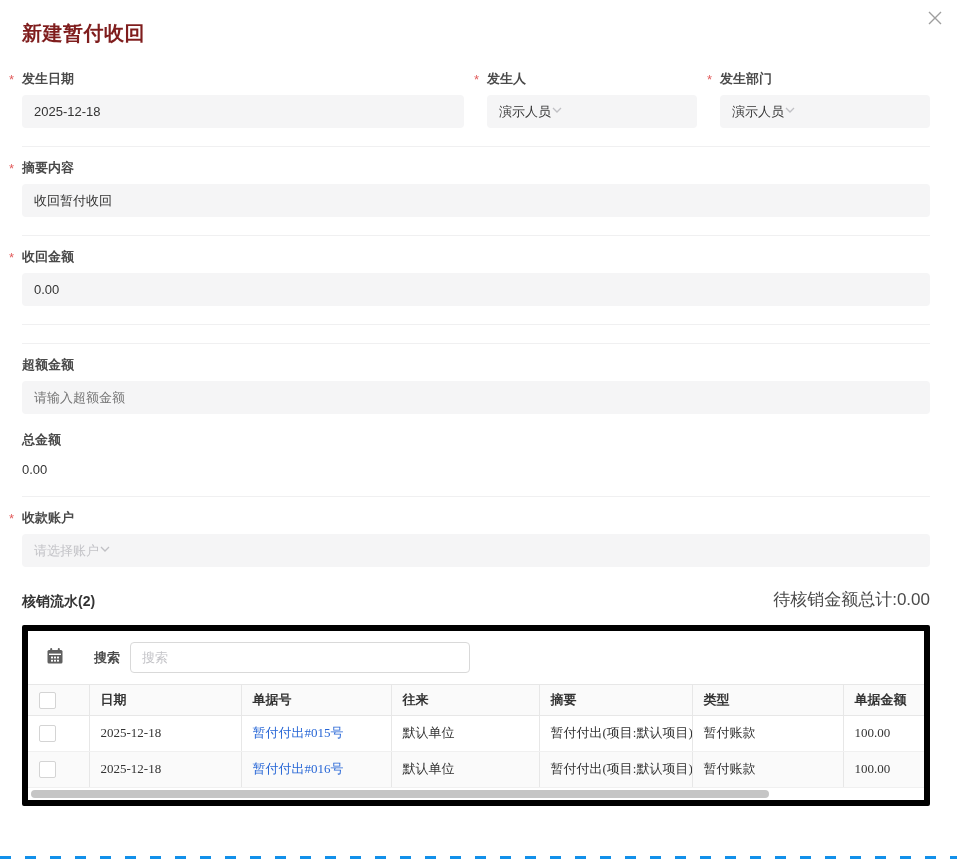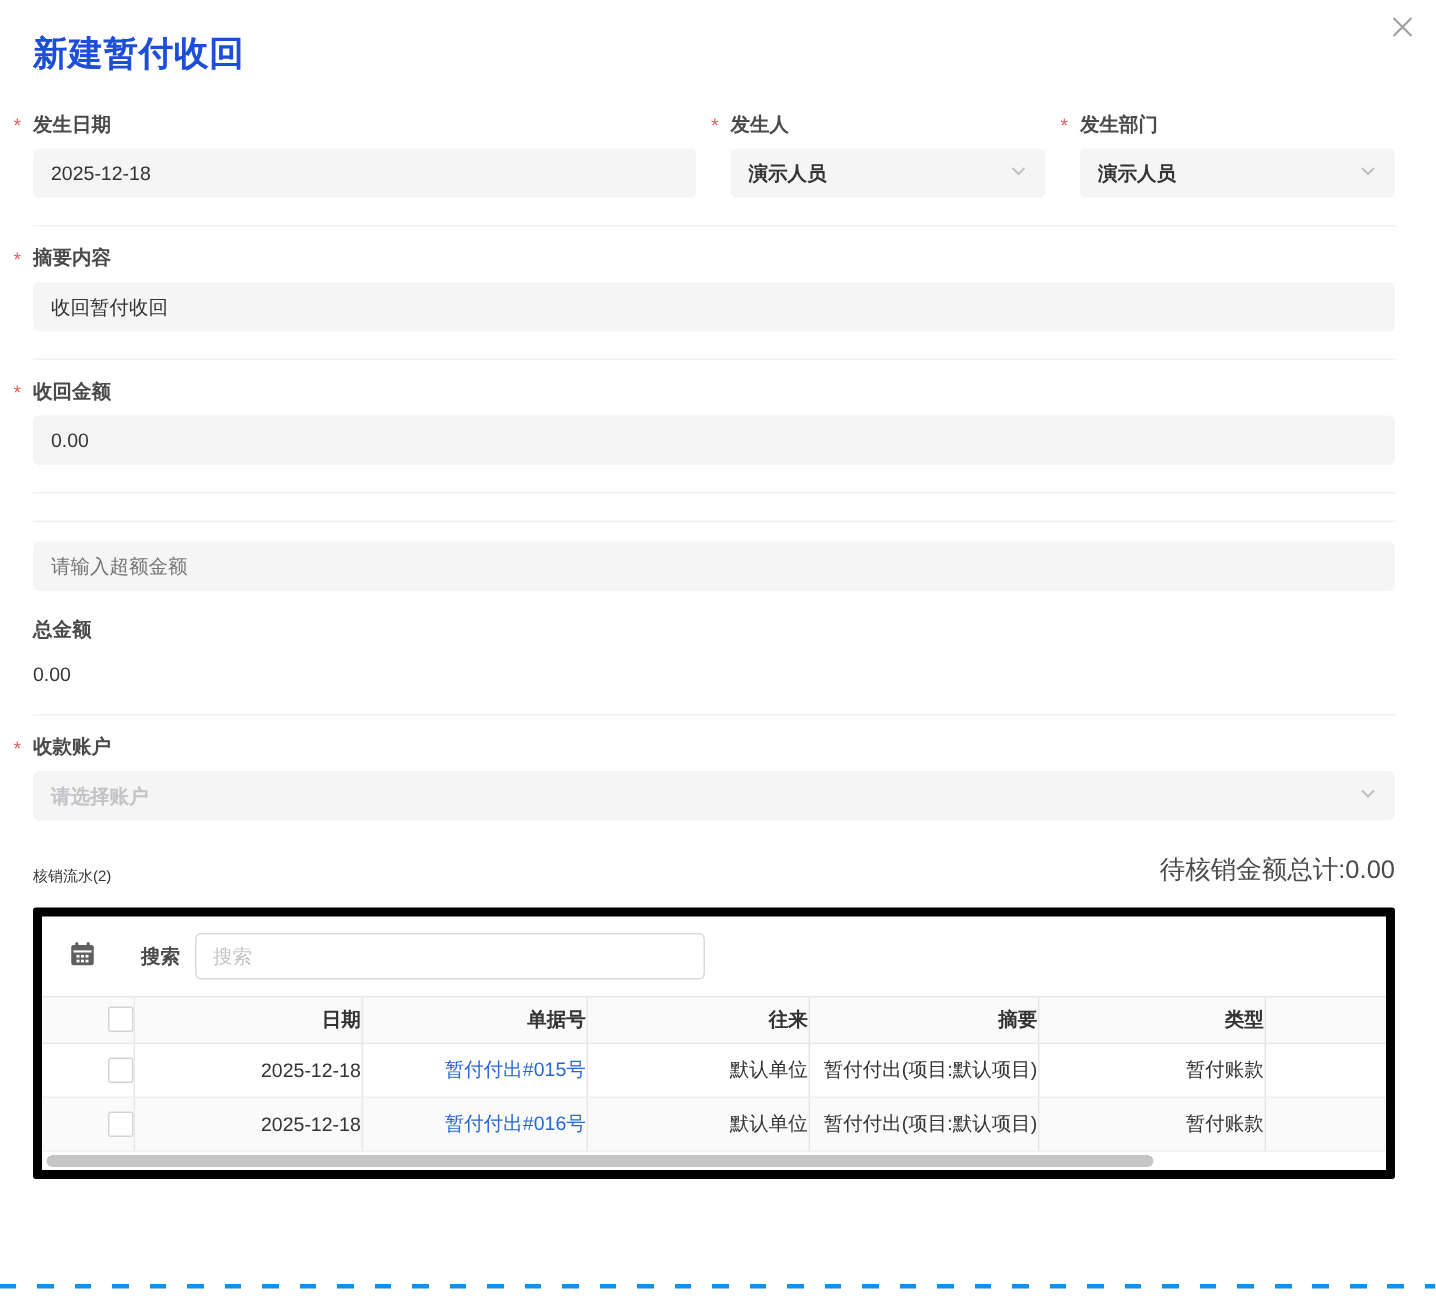--- a/index.html
+++ b/index.html
@@ -3,61 +3,61 @@
 <meta charset="utf-8">
 <style>
   html,body { margin:0; padding:0; }
   body {
     width:957px; height:867px; background:#fff; position:relative; overflow:hidden;
     font-family:"Liberation Sans","DejaVu Sans",sans-serif; color:#333; font-size:13px;
   }
   .close-btn { position:absolute; top:7px; right:11px; width:22px; height:22px; cursor:pointer;
     display:flex; align-items:center; justify-content:center; }
   .content { padding:16px 27px 0 22px; }
-  .dialog-title { font-size:23px; font-weight:700; color:#1d4ed8; margin:4px 0 24px 0; letter-spacing:0.5px; }
+  .dialog-title { font-size:20px; font-weight:700; color:#7f1d1d; margin:4px 0 24px 0; letter-spacing:0.5px; }
 
   .field-label { position:relative; font-size:13px; font-weight:700; color:#4a4a4a; height:16px; line-height:16px; margin-bottom:8px; }
   .req { position:absolute; left:-13px; top:1px; color:var(--required,#e25d5d); font-weight:400; font-size:13px; }
 
   .input, .select {
     background:#f5f5f6; border:none; border-radius:4px; height:33px; width:100%;
     box-sizing:border-box; padding:0 12px; font-size:13px; color:#333;
     font-family:"Liberation Sans","DejaVu Sans",sans-serif; outline:none;
   }
-  .select { display:flex; align-items:center; justify-content:space-between; cursor:pointer;font-weight:bold; }
+  .select { display:flex; align-items:center; cursor:pointer; }
   .ph { color:#c3c3c7; }
   .plain-value { font-size:13px; color:#333; margin-top:14px; height:16px; line-height:16px; }
 
   .row1 { display:flex; gap:23px; }
   .col-grow { flex:1 1 auto; }
   .col-fixed { flex:0 0 210px; width:210px; }
 
   .divider { border:none; border-top:1px solid #f0f0f1; margin:18px 0 13px 0; height:0; }
   .group { margin-top:0; }
   .spacer { height:18px; }
 
   .section-head { display:flex; justify-content:space-between; align-items:flex-end; margin-top:21px; margin-bottom:14px; }
-  .section-title { font-size:10px; font-weight:400; color:#333; }
+  .section-title { font-size:14px; font-weight:700; color:#333; }
   .section-total { font-size:17px; color:#4a4a4a; }
 
   .table-card { border:6px solid #000000; border-radius:2px; background:#fff; }
   .table-toolbar { display:flex; align-items:center; padding:11px 0 11px 18px; }
   .toolbar-search-label { font-weight:700; color:#4a4a4a; margin:0 10px 0 30px; }
   .search-input {
     width:340px; height:31px; box-sizing:border-box; border:1px solid #d9d9d9; border-radius:4px;
     padding:0 11px; font-size:13px; color:#333; outline:none;
     font-family:"Liberation Sans","DejaVu Sans",sans-serif;
   }
   .search-input::placeholder { color:#c3c3c7; }
 
   .table-clip { overflow:hidden; border-top:1px solid #e7e7e7; }
   table.grid { border-collapse:collapse; table-layout:fixed; width:965px; }
   table.grid th, table.grid td {
-    border-right:1px solid #e7e7e7; text-align:right; font-size:13px; color:#333;
-    overflow:hidden; white-space:nowrap; padding:0 0; box-sizing:border-box;
+    border-right:1px solid #e7e7e7; text-align:left; font-size:13px; color:#333;
+    overflow:hidden; white-space:nowrap; padding:0 11px; box-sizing:border-box;font-family:Liberation Serif, serif;
   }
   table.grid th { background:#fafafa; font-weight:700; height:30px; border-bottom:1px solid #e7e7e7; }
   table.grid td { height:36px; border-bottom:1px solid #f0f0f0; background:#fff; }
   table.grid tr.even td { background:#fafafa; }
   table.grid tr td:last-child, table.grid tr th:last-child { border-right:none; }
   a.doc-link { color:var(--link,#2867d6); text-decoration:none; cursor:pointer;margin-top:20px; }
 
   .checkbox { display:inline-block; width:15px; height:15px; border:1px solid #d4d4d4; border-radius:2px; background:#fff; vertical-align:middle; cursor:pointer; }
 
   .hscrollbar { position:relative; height:12px; background:#fff; }
@@ -132,20 +132,23 @@
     </div>
     <input class="input" value="0.00" style="">
   </div>
 
   <hr class="divider">
 
 
   <hr class="divider">
 
   <div class="group">
+    <div class="field-label">
+      <span>超额金额</span>
+    </div>
     <input class="input" placeholder="请输入超额金额" style="">
   </div>
 
   <div class="spacer"></div>
 
   <div class="group">
     <div class="field-label">
       <span>总金额</span>
     </div>
     <div class="plain-value">0.00</div>

